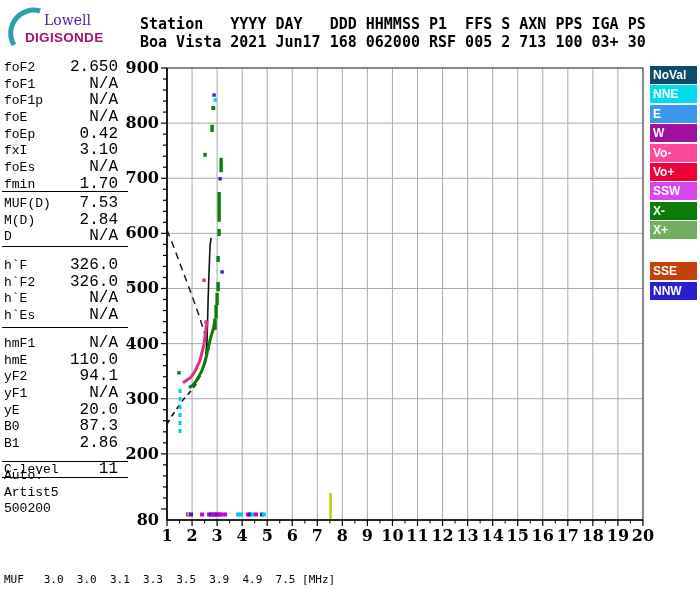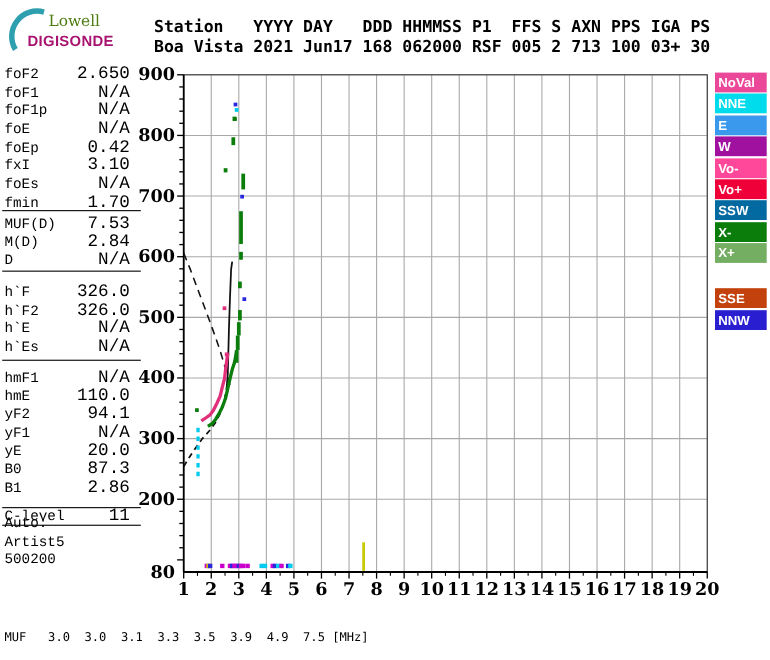--- a/index.html
+++ b/index.html
@@ -4,21 +4,21 @@
 <style>
   html,body{margin:0;padding:0;}
   body{
     width:700px;height:600px;position:relative;background:#ffffff;
     font-family:"Liberation Mono","DejaVu Sans Mono",monospace;color:#000;
     overflow:hidden;
   }
   
   .logo{position:absolute;left:6px;top:4px;width:110px;height:48px;}
   .logo-lowell{position:absolute;left:38px;top:8px;font-family:"DejaVu Serif",serif;
-    font-size:14px;color:#4d7c0f;}
+    font-size:14px;color:#4c1d95;}
   .logo-digisonde{position:absolute;left:7px;top:26px;font-family:"Liberation Sans",sans-serif;
     font-weight:bold;font-size:13.5px;color:#a8136f;letter-spacing:.3px;padding-left:12px;}
   
   .hdr{position:absolute;left:140px;top:15px;font-size:15px;font-weight:bold;
     line-height:18px;white-space:pre;margin:0;}
   
   .psec{position:absolute;left:4px;width:114px;}
   .prow{display:flex;justify-content:space-between;align-items:baseline;height:16.7px;}
   .plabel{font-size:13px;}
   .pvalue{font-size:16px;}
@@ -354,27 +354,27 @@
     <rect x="238.8975" y="512.4878048780488" width="4" height="4" fill="#00cbee"></rect>
     <rect x="245.91150000000002" y="512.4878048780488" width="4" height="4" fill="#cc00cc"></rect>
     <rect x="247.9155" y="512.4878048780488" width="4" height="4" fill="#2a28dc"></rect>
     <rect x="250.92149999999998" y="512.4878048780488" width="4" height="4" fill="#00cbee"></rect>
     <rect x="253.9275" y="512.4878048780488" width="4" height="4" fill="#cc00cc"></rect>
     <rect x="259.9395" y="512.4878048780488" width="4" height="4" fill="#2a28dc"></rect>
     <rect x="261.9435" y="512.4878048780488" width="4" height="4" fill="#00cbee"></rect>
   </svg>
 
 <div class="legend" id="legend">
-    <div class="legend-item" style="background: #ec4899;">NoVal</div>
+    <div class="legend-item" style="background: #0c4a6e;">NoVal</div>
     <div class="legend-item" style="background: rgb(0, 220, 236);">NNE</div>
     <div class="legend-item" style="background: rgb(58, 153, 236);">E</div>
     <div class="legend-item" style="background: rgb(160, 17, 160);">W</div>
     <div class="legend-item" style="background: rgb(255, 72, 153);">Vo-</div>
     <div class="legend-item" style="background: rgb(239, 0, 56);">Vo+</div>
-    <div class="legend-item" style="background: #0369a1;">SSW</div>
+    <div class="legend-item" style="background: #d946ef;">SSW</div>
     <div class="legend-item" style="background: rgb(11, 125, 11);">X-</div>
     <div class="legend-item" style="background: rgb(116, 174, 98);">X+</div>
     <div class="legend-item" style="background: #c2410c; margin-top: 23px;">SSE</div>
     <div class="legend-item" style="background: rgb(42, 31, 208);">NNW</div>
   </div>
 
 <div class="footer">
 <pre>MUF   3.0  3.0  3.1  3.3  3.5  3.9  4.9  7.5 [MHz]</pre>
 
 </div>

